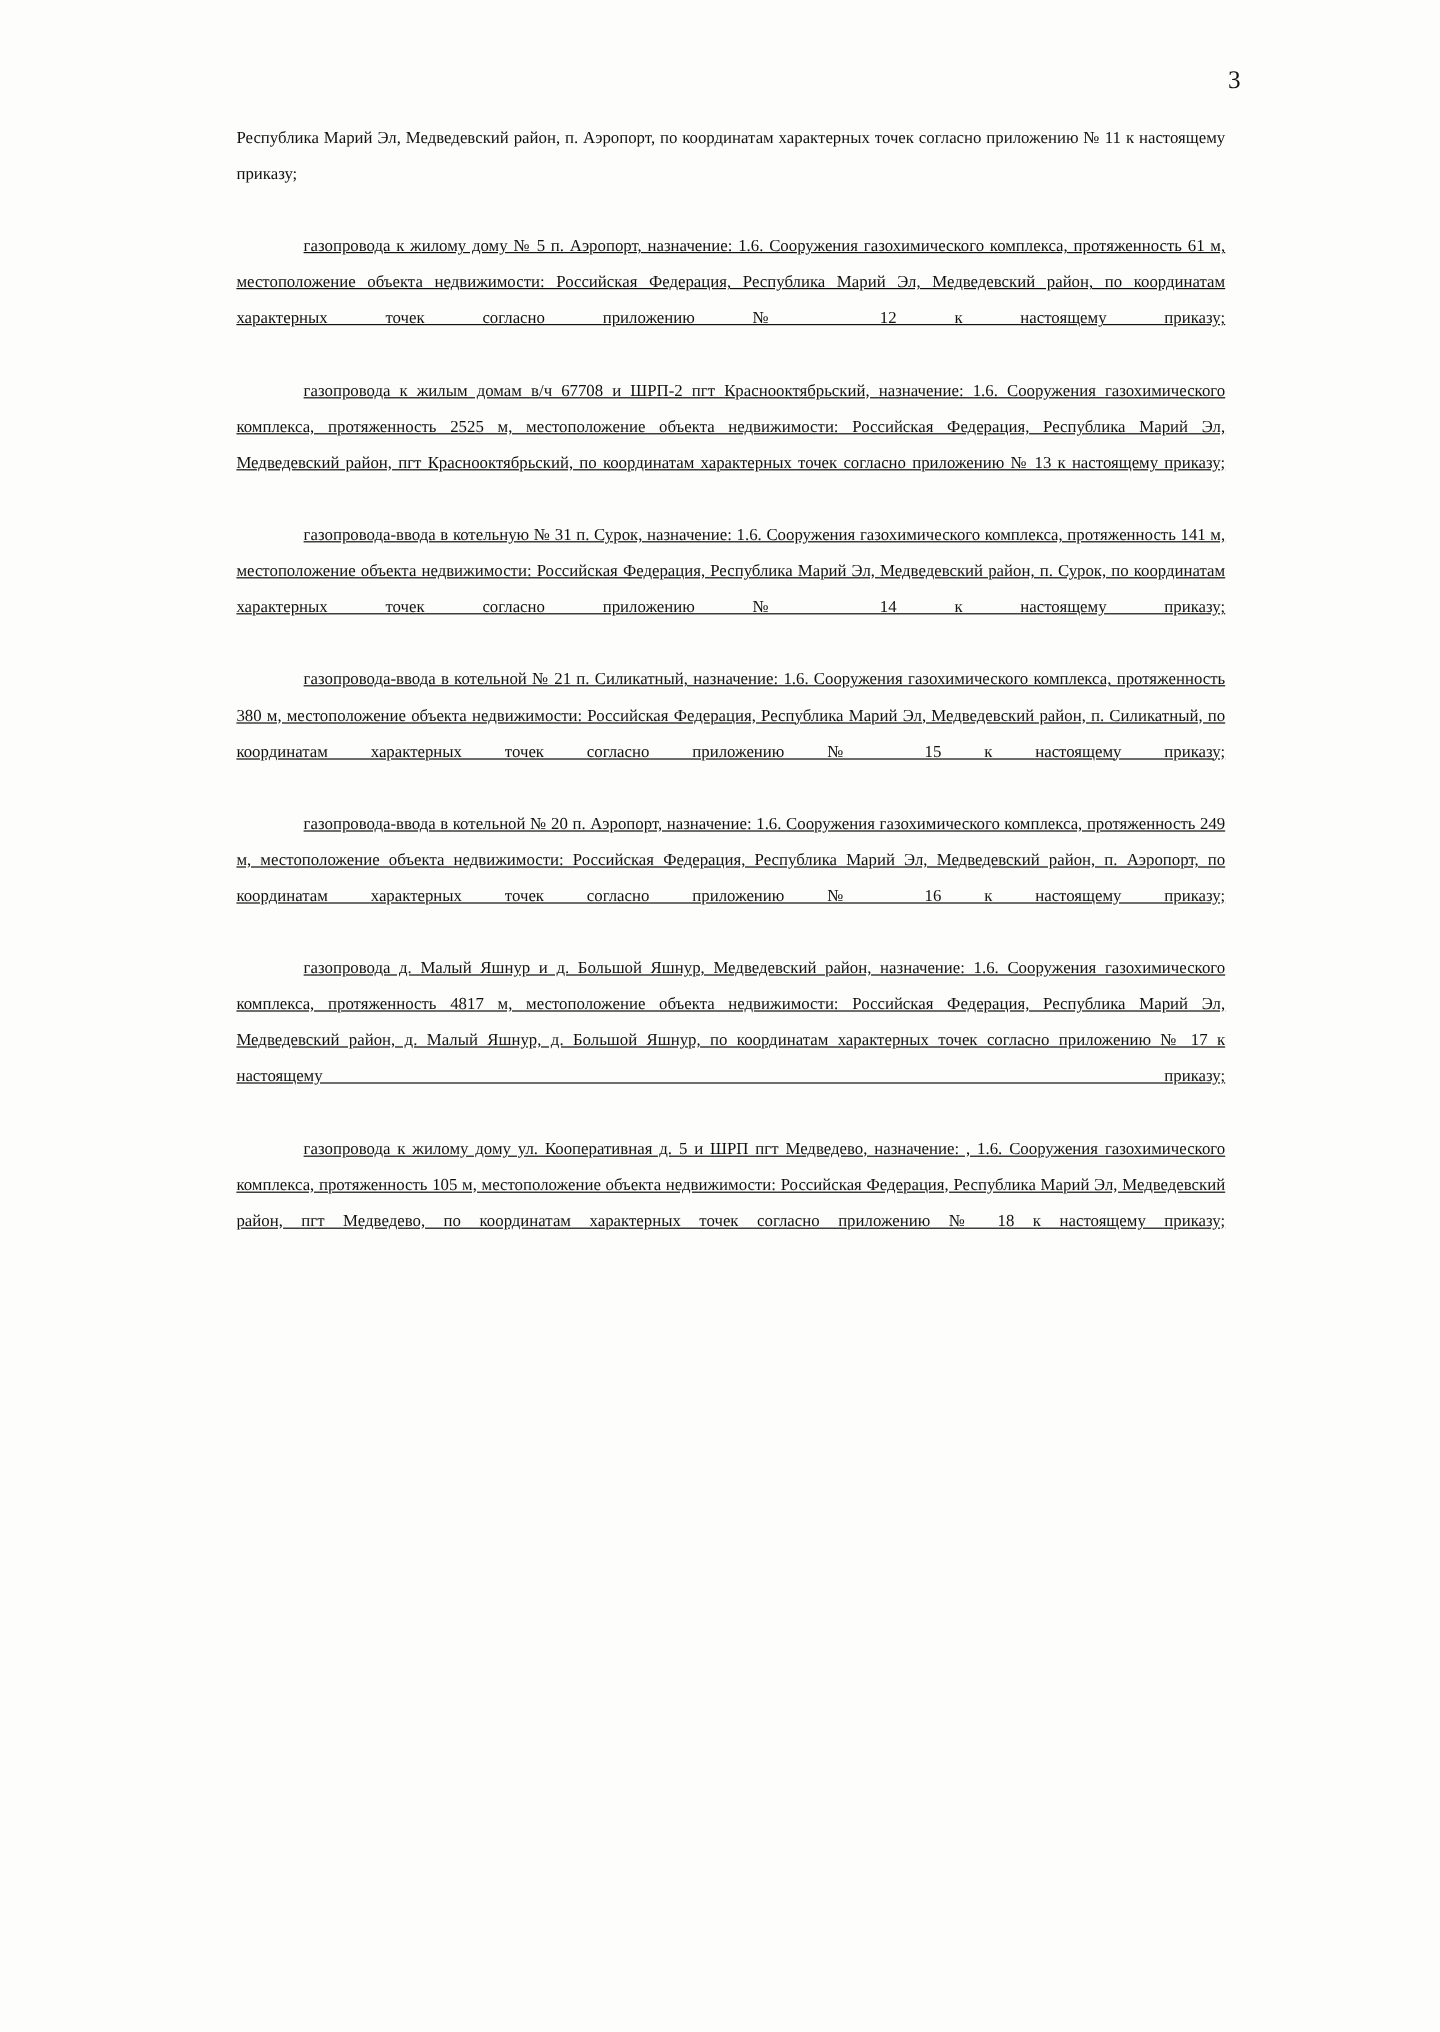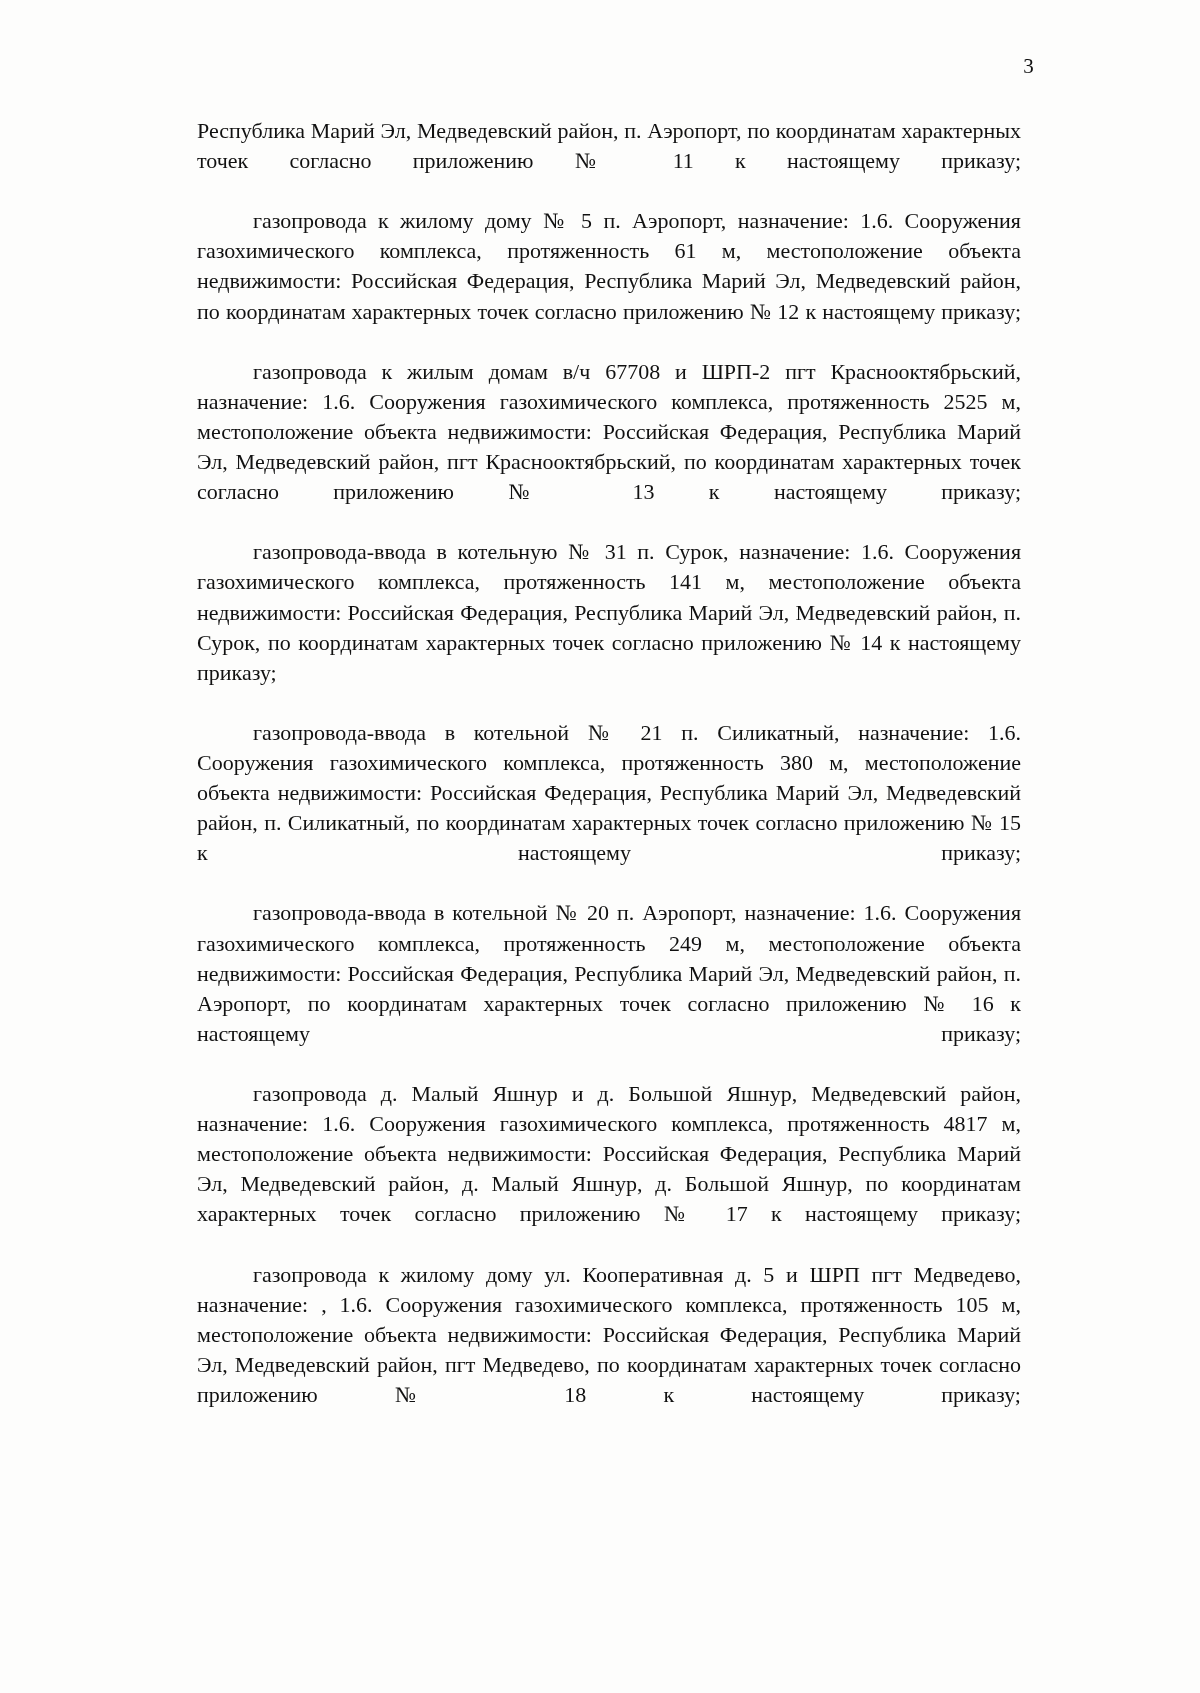--- a/index.html
+++ b/index.html
@@ -33,40 +33,41 @@
     position: absolute;
     top: 56px;
     right: 166px;
     font-size: 21px;
     line-height: 1;
     letter-spacing: 0.2px;
     z-index: 2;
   }
   .body-text {
     position: absolute;
-    top: 116px;
+    top: 101px;
     left: 197px;
     width: 824px;
     z-index: 2;
-    font-size: 22px;
+    font-size: 14px;
     line-height: 30.1px;
     text-align: justify;
     text-justify: inter-word;
     -webkit-hyphens: none;
     hyphens: none;
     word-spacing: 0.1px;
   }
   .para {
     margin: 0;
     text-align: justify;
     text-indent: 0;
     text-justify: inter-word;
   }
   .para.indent {
     text-indent: 56px;
+    text-decoration: underline;
   }
   
   .para::after {
     content: "";
     display: inline-block;
     width: 100%;
   }
   .para.flush::after {
     content: none;
   }

